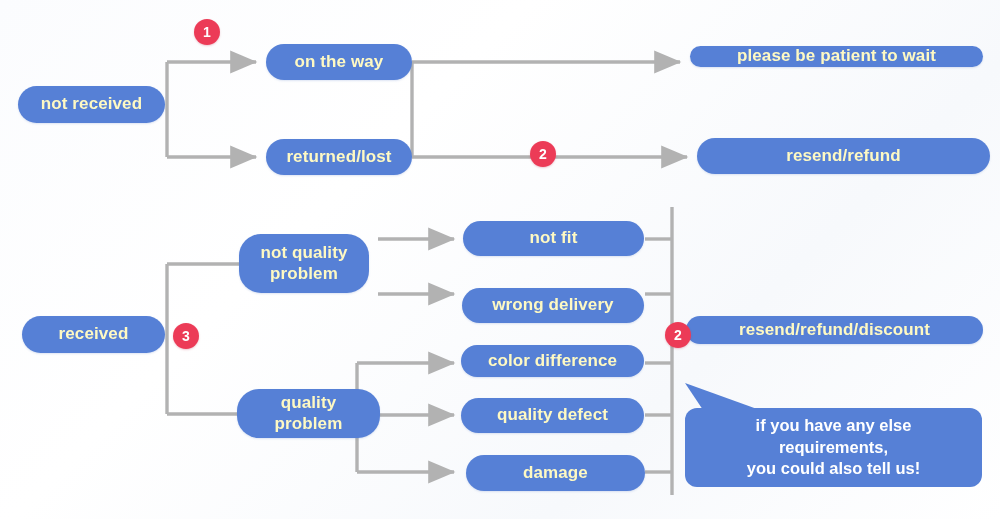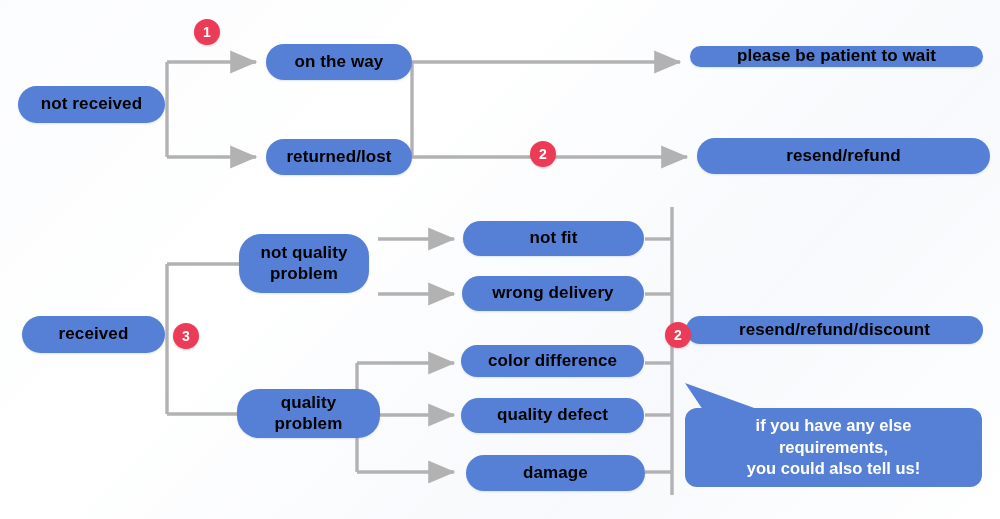--- a/index.html
+++ b/index.html
@@ -19,21 +19,21 @@
     position: absolute;
     left: 0; top: 0;
     width: 1000px;
     height: 519px;
     pointer-events: none;
   }
   .node {
     position: absolute;
     box-sizing: border-box;
     background: #5680d6;
-    color: #000000;
+    color: #fef9c3;
     border-radius: 999px;
     display: flex;
     align-items: center;
     justify-content: center;
     text-align: center;
     font-size: 17px;
     font-weight: 600;
     letter-spacing: 0.1px;
     line-height: 1.18;
     padding: 0 10px;
@@ -157,21 +157,21 @@
   </div>
 
   <div class="node two-line" style="left:237px; top:389px; width:143px; height:49px;">
     <span>quality problem</span>
   </div>
 
   <div class="node" style="left:463px; top:221px; width:181px; height:35px;">
     <span>not fit</span>
   </div>
 
-  <div class="node" style="left:462px; top:276px; width:182px; height:35px;">
+  <div class="node" style="left:462px; top:288px; width:182px; height:35px;">
     <span>wrong delivery</span>
   </div>
 
   <div class="node" style="left:461px; top:345px; width:183px; height:32px;">
     <span>color difference</span>
   </div>
 
   <div class="node" style="left:461px; top:398px; width:183px; height:35px;">
     <span>quality defect</span>
   </div>

